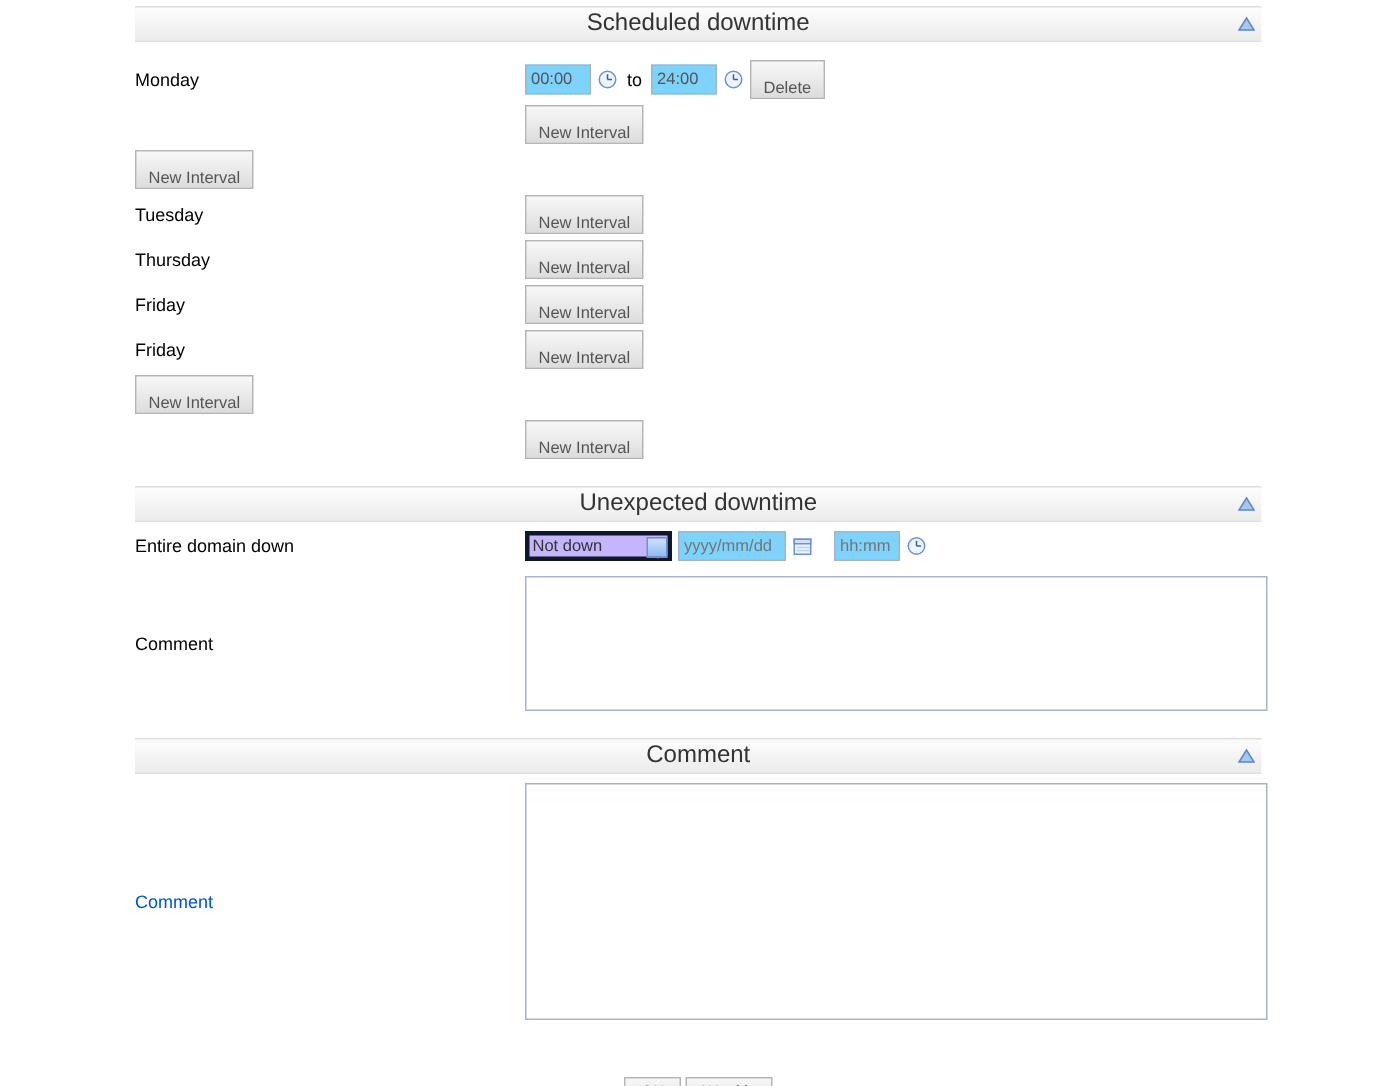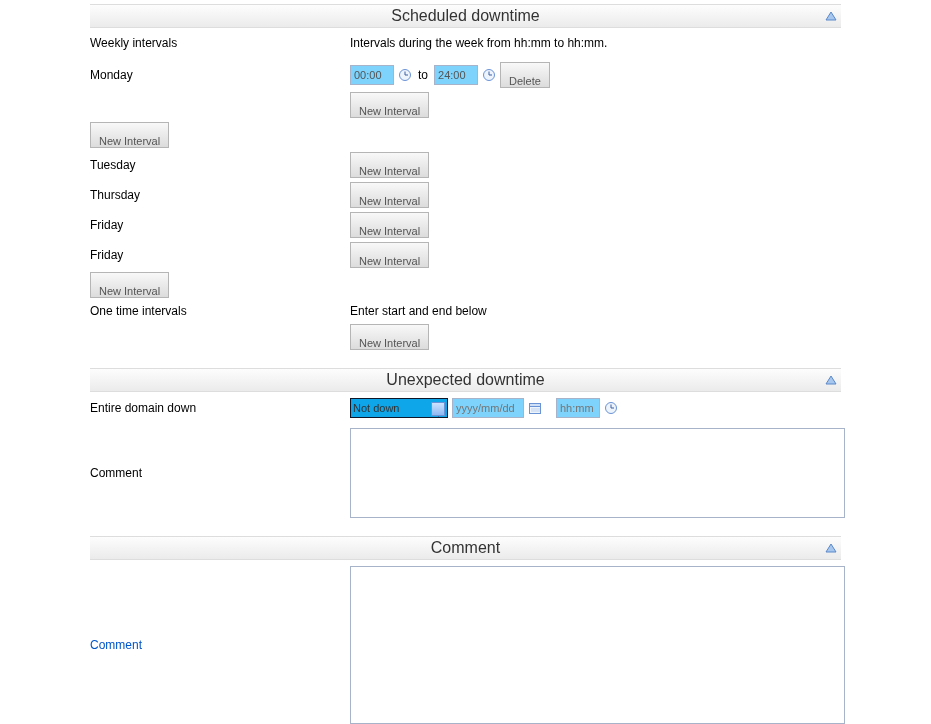--- a/index.html
+++ b/index.html
@@ -67,22 +67,22 @@
     background: linear-gradient(to bottom, #f8f8f8 0%, #dcdcdc 100%);
     border: 1px solid #b5b5b5;
     font-family: Arial, sans-serif;
     font-size: 11px;
     color: #555;
     padding: 12px 8px;
     height: 20px;
     cursor: pointer;
   }
   .select {
-    border: 1px solid #0f172a;
-    background: #0ea5e9;
+    border: 3px solid #0f172a;
+    background: #c4b5fd;
     font-family: Arial, sans-serif;
     font-size: 11px;
     height: 20px;
     padding: 1px 2px;
     width: 98px;
     color: #333;
     appearance: none;
     position: relative;
   }
   .select-wrap {
@@ -136,24 +136,20 @@
 
   <div class="section-header">
     <span>Scheduled downtime</span>
     <span class="collapse-icon">
       <svg width="12" height="12" viewBox="0 0 12 12">
           <polygon points="6,2 11,10 1,10" fill="#a7c7ef" stroke="#5a88c8" stroke-width="1"></polygon>
         </svg>
     </span>
   </div>
 
-  <div class="row">
-    <div class="label-col">Weekly intervals</div>
-    <div class="ctrl-col">Intervals during the week from hh:mm to hh:mm.</div>
-  </div>
 
   <div class="spacer"></div>
 
   <div class="row">
     <div class="label-col">Monday</div>
     <div class="ctrl-col">
       <input class="text-input small" value="00:00" style="">
       <span class="icon">
         <svg width="14" height="14" viewBox="0 0 14 14">
             <circle cx="7" cy="7" r="5.5" fill="#eef4fb" stroke="#6a93d6"></circle>
@@ -214,24 +210,20 @@
       <button class="btn">New Interval</button>
     </div>
   </div>
 
   <div class="row">
     <div class="ctrl-col">
       <button class="btn">New Interval</button>
     </div>
   </div>
 
-  <div class="row">
-    <div class="label-col">One time intervals</div>
-    <div class="ctrl-col">Enter start and end below</div>
-  </div>
 
   <div class="row">
     <div class="label-col"></div>
     <div class="ctrl-col">
       <button class="btn">New Interval</button>
     </div>
   </div>
 
   <div class="section-header gap-top">
     <span>Unexpected downtime</span>

